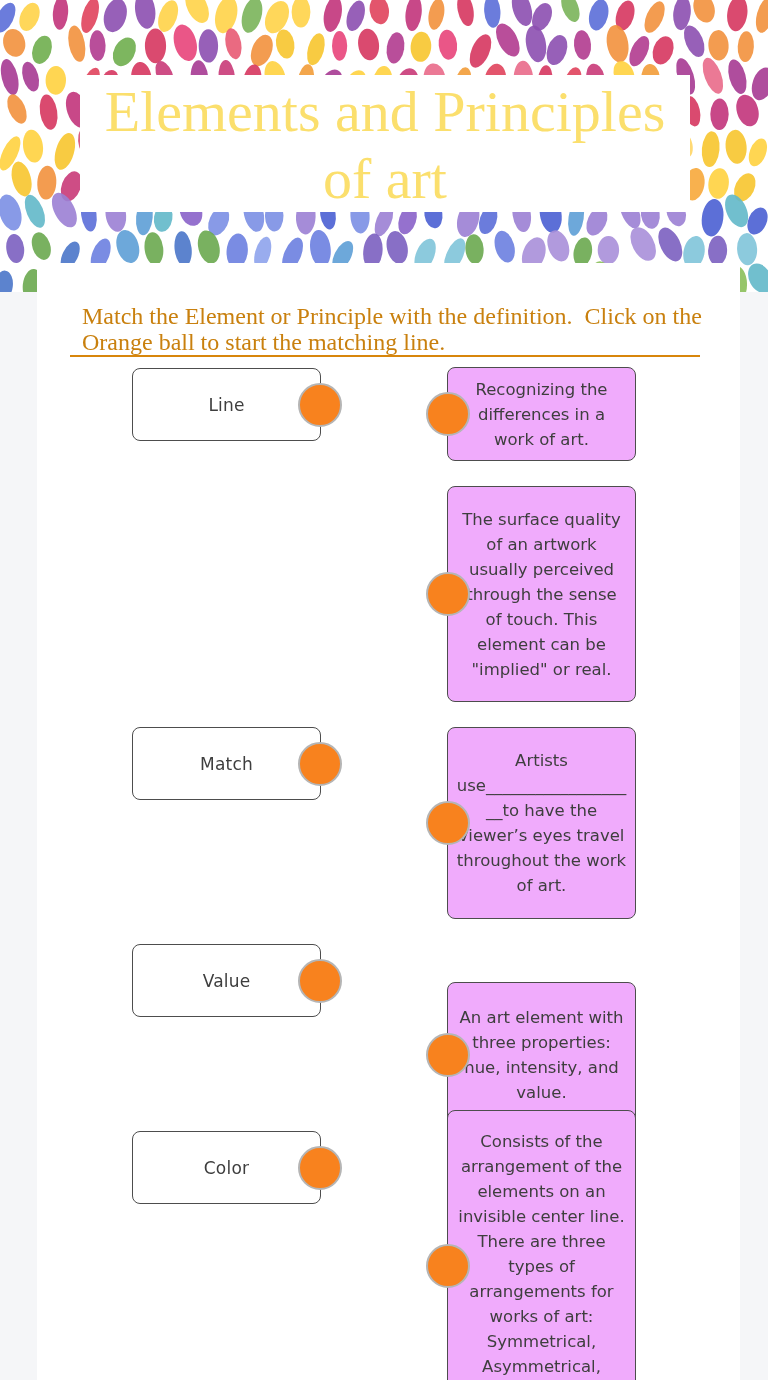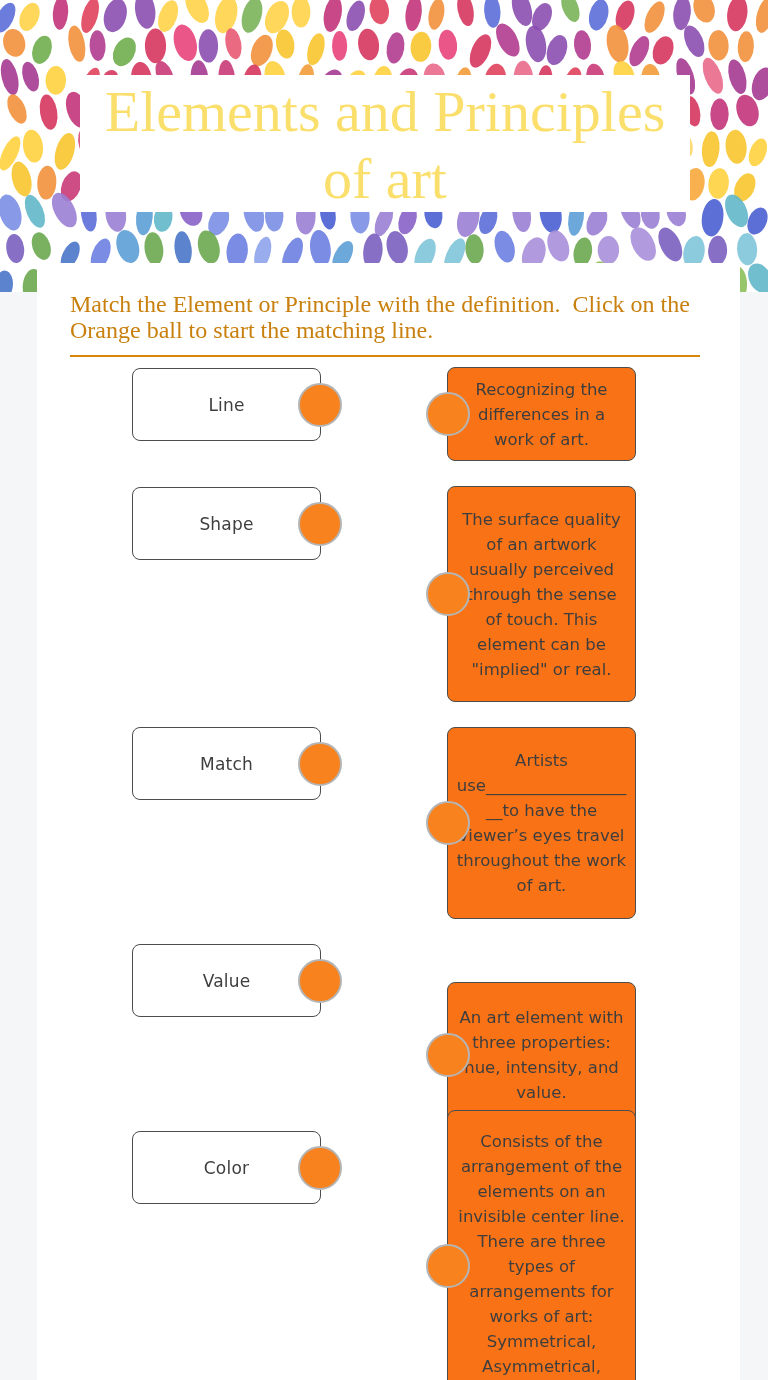--- a/index.html
+++ b/index.html
@@ -21,40 +21,40 @@
   .title-box h1{
     margin:0;padding:0;font-family:"Liberation Serif","DejaVu Serif",serif;
     font-weight:normal;font-size:58px;line-height:67px;color:#FBDF6D;
     text-align:center;
   }
   .card{
     position:absolute;left:37px;top:263px;width:703px;height:1117px;
     background:#ffffff;z-index:2;overflow:hidden;
   }
   .instructions{
-    position:absolute;left:33px;top:28px;width:648px;margin:0;
+    position:absolute;left:33px;top:28px;width:648px;margin:12px;
     font-family:"Liberation Serif","DejaVu Serif",serif;
     font-size:24px;line-height:26px;color:#C9800E;white-space:pre-wrap;
   }
   .rule{
     position:absolute;left:33px;top:92px;width:630px;height:2px;
     background:#D8860B;
   }
   .ebox{
     position:absolute;left:95px;width:189px;height:73px;
     border:1px solid #4d4d4d;border-radius:8px;background:#fff;
     display:flex;align-items:center;justify-content:center;
     box-sizing:border-box;
   }
   .elabel{
     font-size:17px;color:#3e3e3e;letter-spacing:.2px;
   }
   .dbox{
     position:absolute;left:410px;width:189px;
-    border:1px solid #4d4d4d;border-radius:8px;background:#f97316;
+    border:1px solid #4d4d4d;border-radius:8px;background:#f0abfc;
     display:flex;align-items:center;justify-content:center;
     text-align:center;padding:8px 8px;box-sizing:border-box;
   }
   .dtext{
     font-size:16.5px;line-height:25px;color:#3e3e3e;
     overflow-wrap:anywhere;
   }
   .ball{
     position:absolute;width:44px;height:44px;border-radius:50%;
     background:#F8821E;border:2px solid #b5b5b5;box-sizing:border-box;
@@ -334,24 +334,20 @@
 
 <div class="card">
 
   <p class="instructions">Match the Element or Principle with the definition.  Click on the Orange ball to start the matching line.</p>
   <div class="rule"></div>
 
   <div class="ebox" style="top:105px">
     <span class="elabel">Line</span>
     <div class="ball ball-right"></div>
   </div>
-  <div class="ebox" style="top:224px">
-    <span class="elabel">Shape</span>
-    <div class="ball ball-right"></div>
-  </div>
   <div class="ebox" style="top:464px">
     <span class="elabel">Match</span>
     <div class="ball ball-right"></div>
   </div>
   <div class="ebox" style="top:681px">
     <span class="elabel">Value</span>
     <div class="ball ball-right"></div>
   </div>
   <div class="ebox" style="top:868px">
     <span class="elabel">Color</span>

